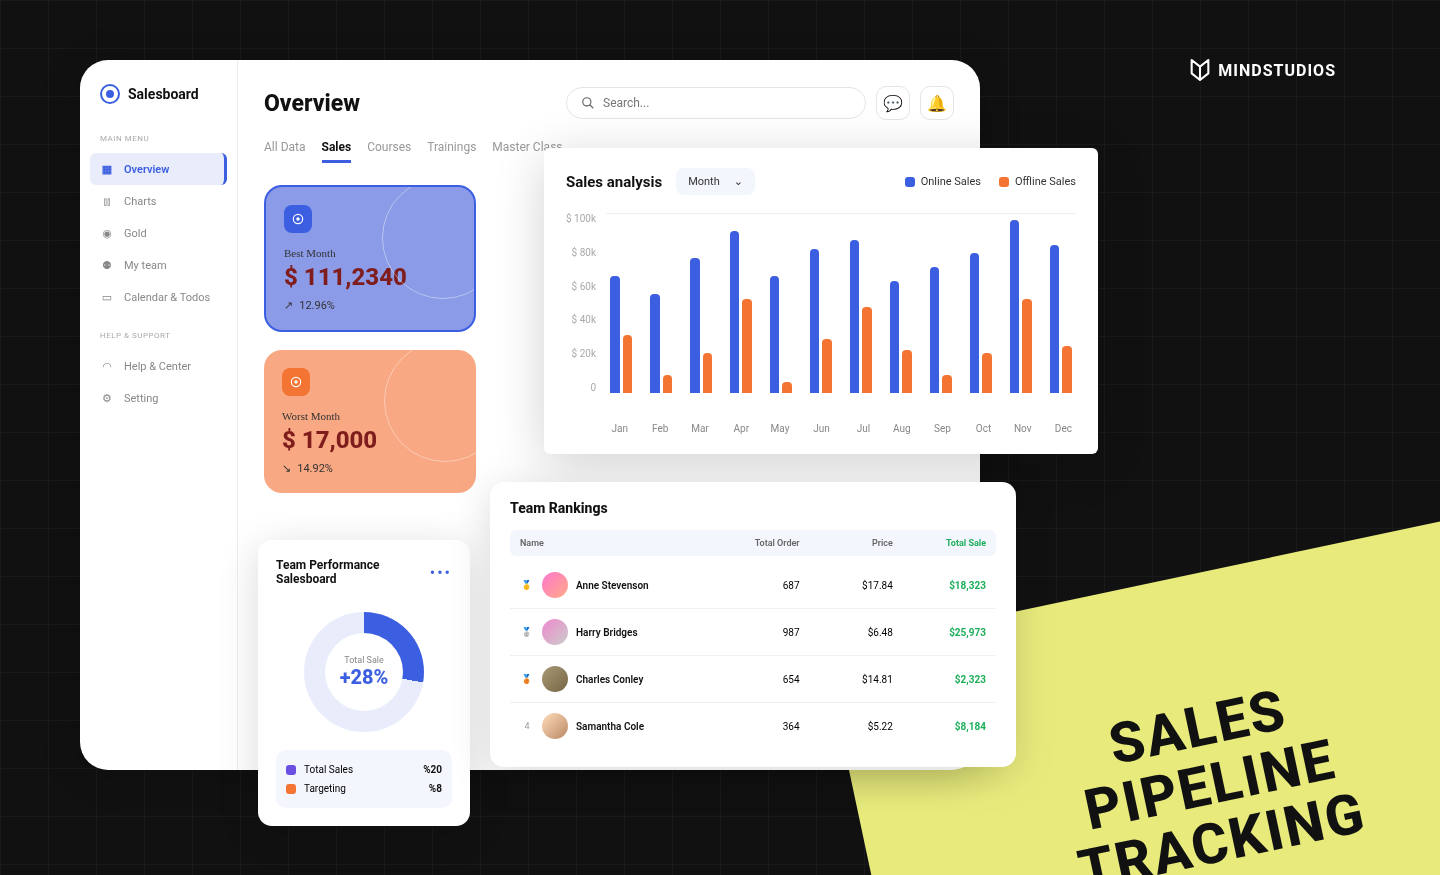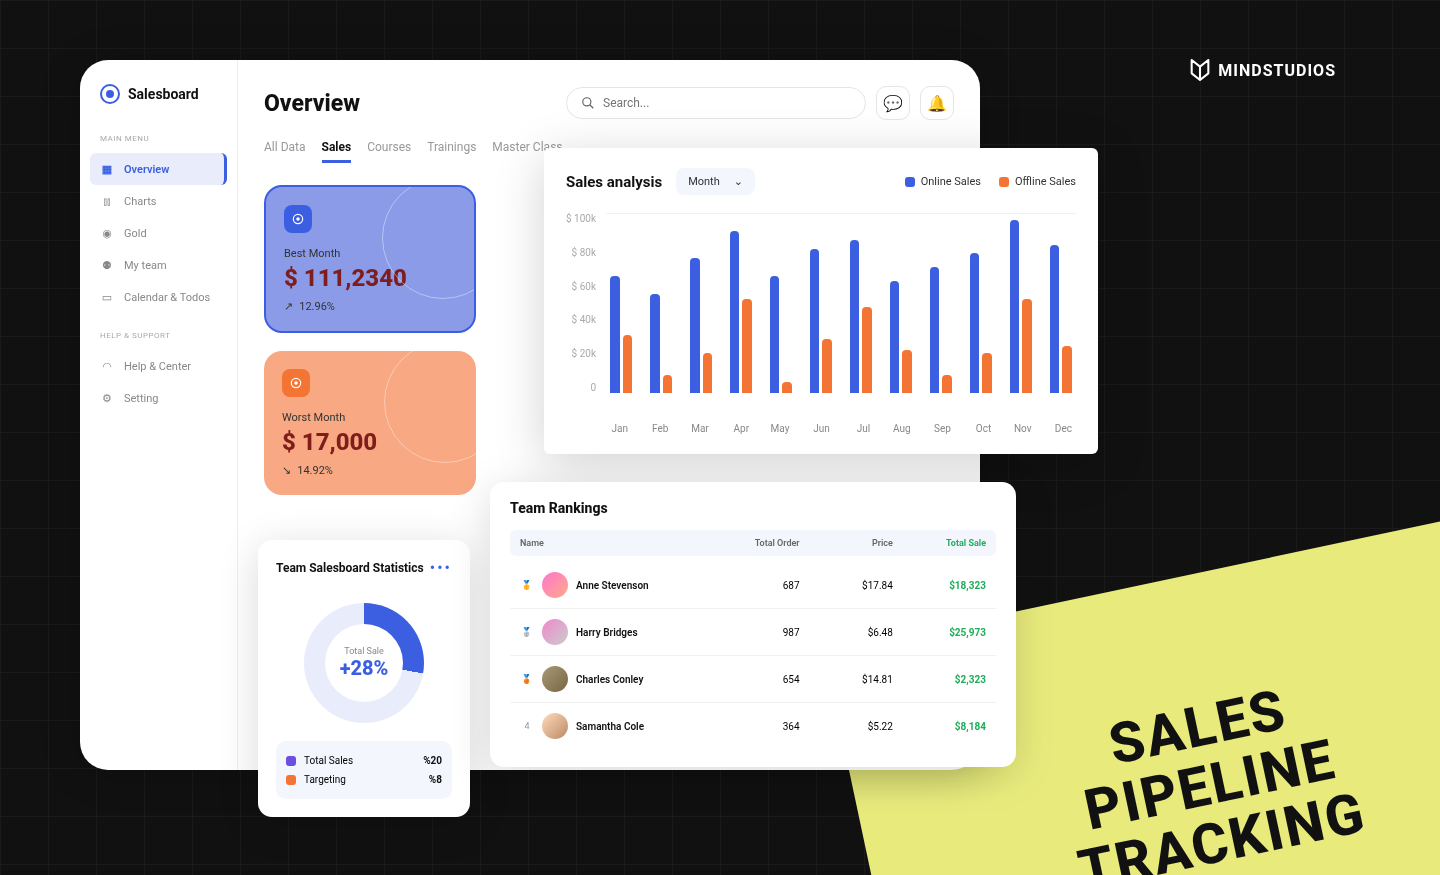--- a/index.html
+++ b/index.html
@@ -29,21 +29,21 @@
 .header-btn { width: 34px; height: 34px; border: 1px solid #e5e5e5; border-radius: 10px; display: flex; align-items: center; justify-content: center; cursor: pointer; background: #fff; }
 .tabs { display: flex; gap: 16px; font-size: 12px; color: #999; margin-bottom: 22px; }
 .tab { cursor: pointer; padding-bottom: 6px; }
 .tab.active { color: #111; font-weight: 700; border-bottom: 3px solid #3B5FE0; }
 .kpi-cards { display: flex; flex-direction: column; gap: 18px; width: 212px; }
 .kpi { border-radius: 18px; padding: 18px; position: relative; overflow: hidden; }
 .kpi-blue { background: #8B9BE8; border: 2px solid #3B5FE0; }
 .kpi-orange { background: #F8A882; }
 .kpi-icon { width: 28px; height: 28px; background: #3B5FE0; border-radius: 8px; margin-bottom: 14px; display: flex; align-items: center; justify-content: center; }
 .kpi-orange .kpi-icon { background: #F47533; }
-.kpi-label { font-size: 11px; color: #333; margin-bottom: 4px; }
+.kpi-label { font-size: 11px; color: #333; margin-bottom: 4px; font-family: Liberation Serif, serif; }
 .kpi-value { font-size: 24px; font-weight: 800; color: #7f1d1d; margin-bottom: 8px; }
 .kpi-delta { font-size: 11px; color: #333; display: flex; align-items: center; gap: 6px; }
 .kpi::after { content: ''; position: absolute; right: -30px; top: -10px; width: 120px; height: 120px; border: 1px solid rgba(255,255,255,0.4); border-radius: 50%; }
 .team-perf { position: absolute; left: 258px; top: 540px; width: 212px; background: #fff; border-radius: 14px; box-shadow: 0 8px 40px rgba(0,0,0,0.15); padding: 18px; }
 .card-head { display: flex; justify-content: space-between; align-items: center; margin-bottom: 16px; }
 .card-title { font-size: 12px; font-weight: 700; color: #111; }
 .dots { color: #3B5FE0; font-size: 16px; cursor: pointer; letter-spacing: 2px; }
 .donut-wrap { display: flex; align-items: center; justify-content: center; padding: 10px 0 18px; position: relative; }
 .donut { width: 120px; height: 120px; border-radius: 50%; background: conic-gradient(#3B5FE0 0deg 100deg, #E9ECFB 100deg 360deg); display: flex; align-items: center; justify-content: center; }
 .donut::after { content: ''; position: absolute; width: 78px; height: 78px; background: #fff; border-radius: 50%; }
@@ -299,21 +299,21 @@
       <span class="x-lbl">Aug</span>
       <span class="x-lbl">Sep</span>
       <span class="x-lbl">Oct</span>
       <span class="x-lbl">Nov</span>
       <span class="x-lbl">Dec</span>
     </div>
 </div>
 
 <div class="team-perf">
   <div class="card-head">
-    <div class="card-title">Team Salesboard Statistics</div>
+    <div class="card-title">Team Performance Salesboard</div>
     <div class="dots">•••</div>
   </div>
   <div class="donut-wrap">
     <div class="donut"></div>
     <div class="donut-text">
       <div class="donut-label">Total Sale</div>
       <div class="donut-value">+28%</div>
     </div>
   </div>
   <div class="perf-stats">

